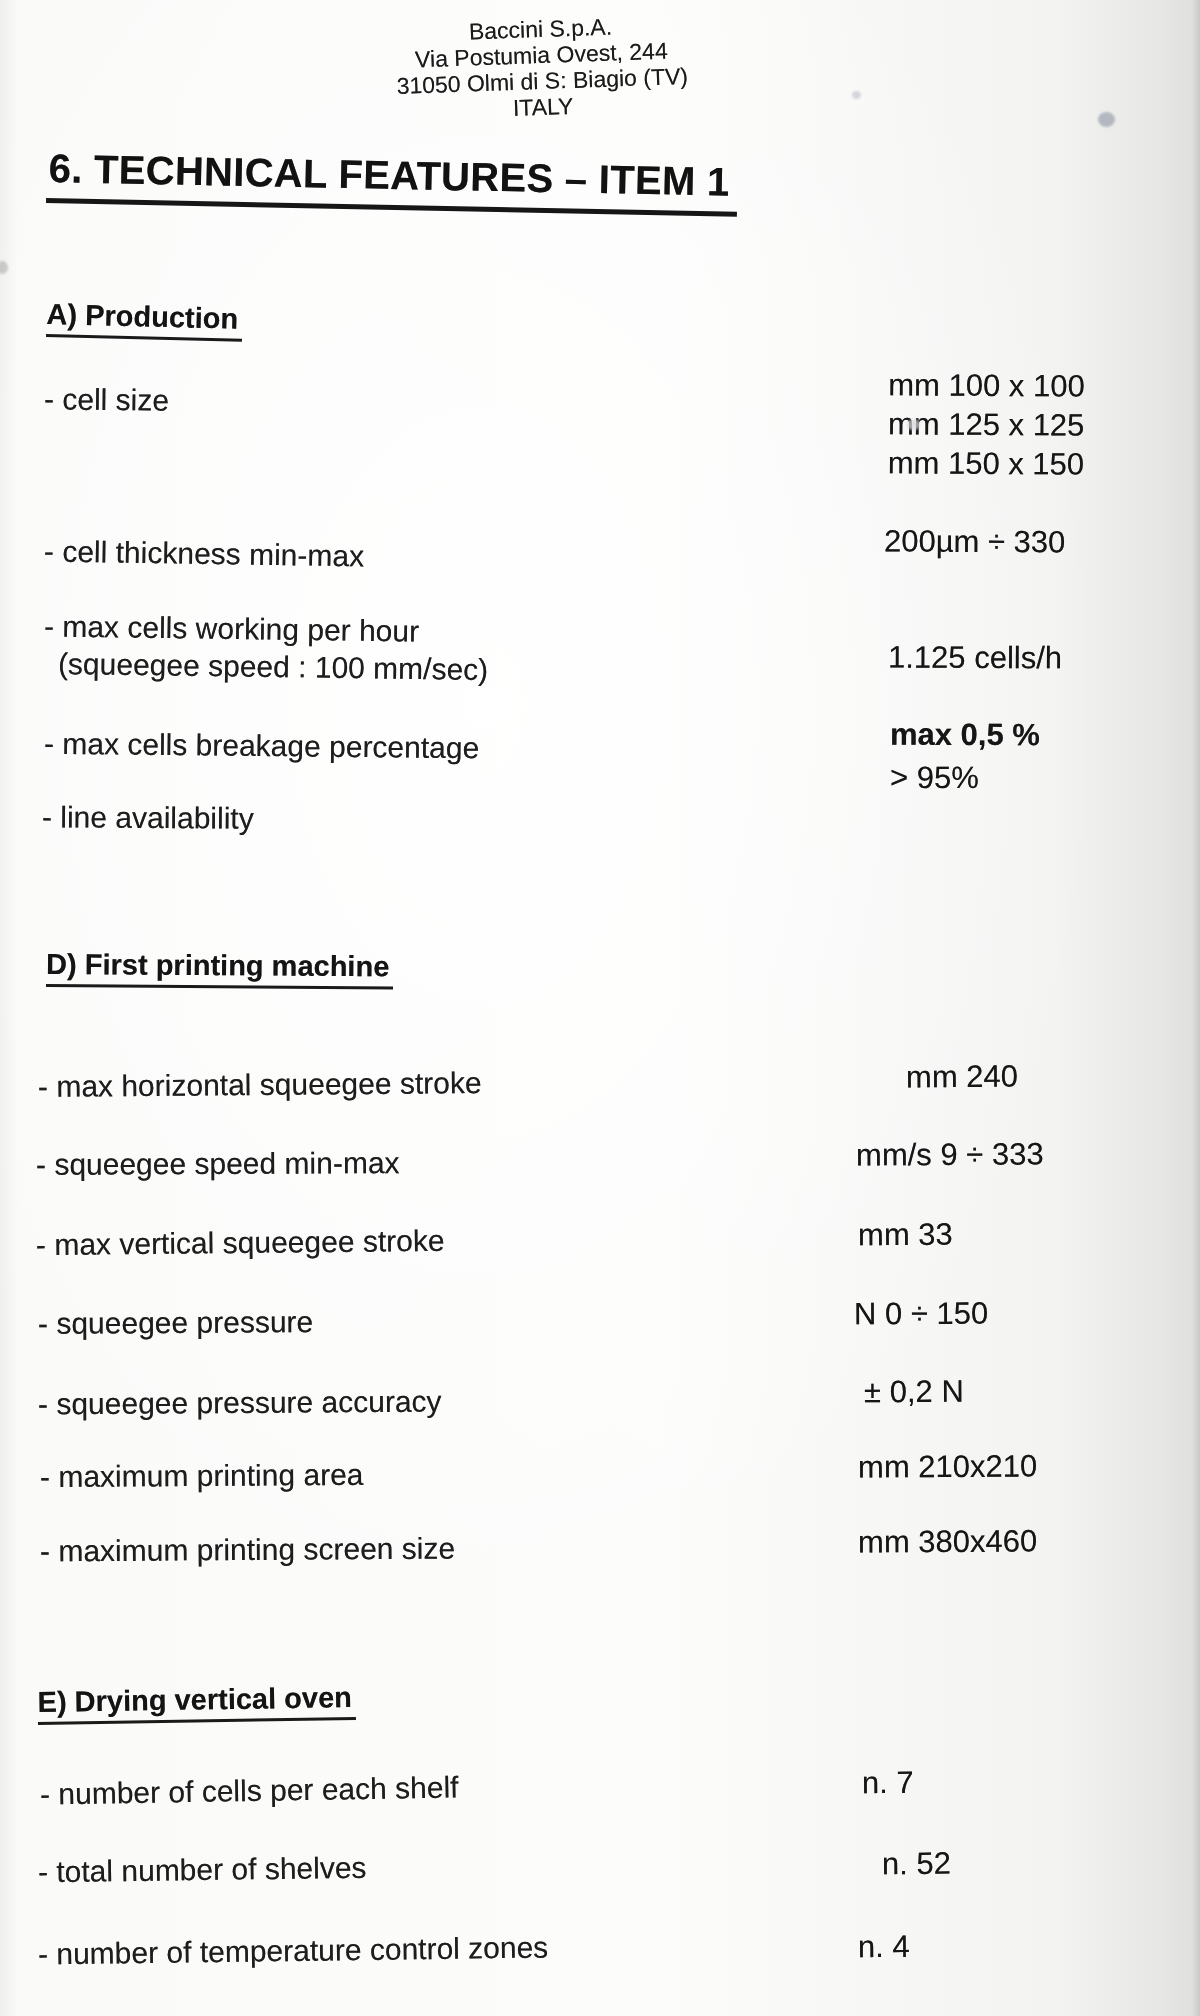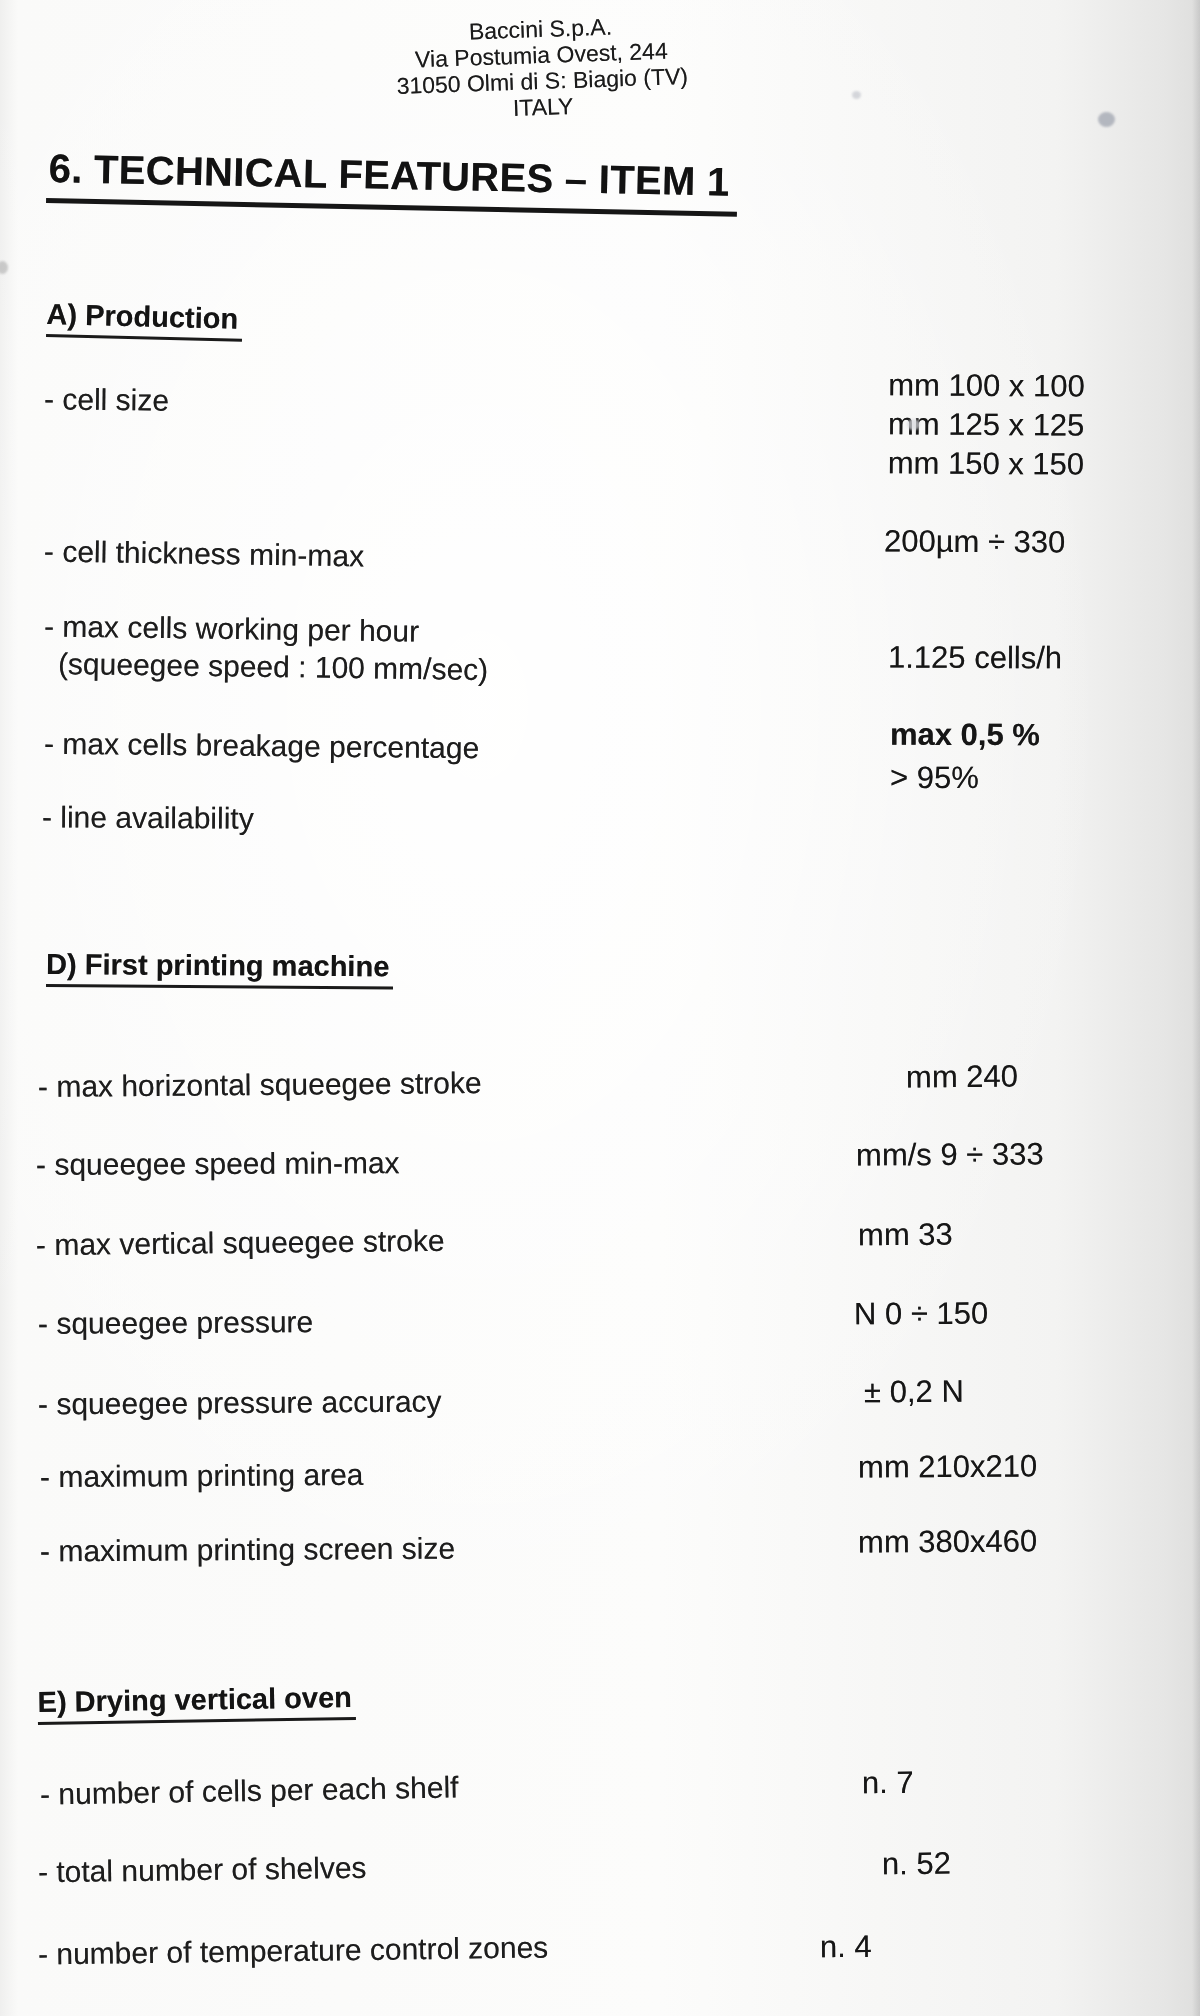--- a/index.html
+++ b/index.html
@@ -102,19 +102,19 @@
 
 <div class="abs sec sec-e soft">E) Drying vertical oven</div>
 
 <div class="abs lbl soft" style="left:40px;top:1774px;transform:rotate(-1deg);">- number of cells per each shelf</div>
 <div class="abs val soft" style="left:862px;top:1765px;transform:rotate(-.5deg);">n. 7</div>
 
 <div class="abs lbl soft" style="left:38px;top:1853px;transform:rotate(-.8deg);">- total number of shelves</div>
 <div class="abs val soft" style="left:860px;top:1846px;transform:rotate(-.5deg);margin-left:22px;">n. 52</div>
 
 <div class="abs lbl soft" style="left:38px;top:1934px;transform:rotate(-.8deg);">- number of temperature control zones</div>
-<div class="abs val soft" style="left:820px;top:1929px;transform:rotate(-.5deg);">n. 4</div>
+<div class="abs val soft" style="left:858px;top:1929px;transform:rotate(-.5deg);">n. 4</div>
 
 <div class="speck sp1"></div>
 <div class="speck sp2"></div>
 <div class="speck sp3"></div>
 <div class="speck sp4"></div>
 <div class="edge"></div>
 
 </body></html>

